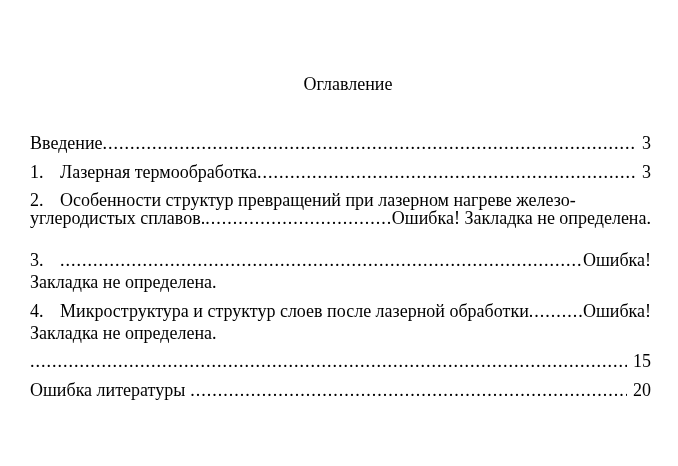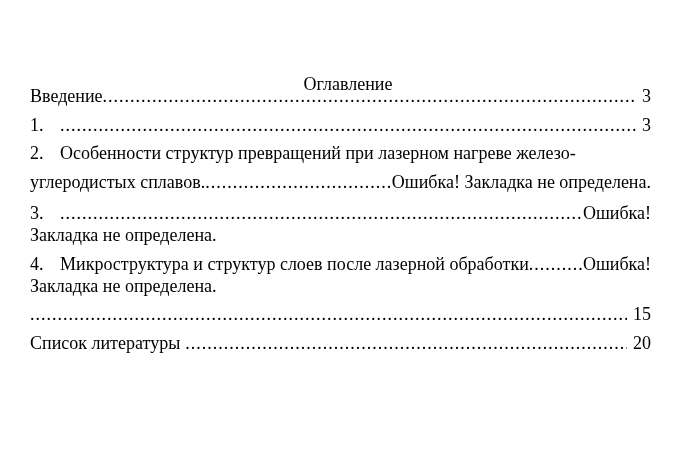--- a/index.html
+++ b/index.html
@@ -19,20 +19,21 @@
     overflow: hidden;
   }
   .line {
     position: absolute;
     left: 30px;
     right: 27px;
     height: 22px;
     display: flex;
     align-items: baseline;
     white-space: pre;
+    margin-top: 47px;
   }
   .title-line {
     position: absolute;
     left: 0;
     right: 0;
     height: 22px;
     text-align: center;
     white-space: pre;
   }
   .num {
@@ -69,30 +70,31 @@
   </div>
 
   <div class="line" style="top:85px">
     <span class="txt">Введение</span>
     <span class="leader">........................................................................................................................................................................................</span>
     <span class="pg">3</span>
   </div>
 
   <div class="line" style="top:114px">
     <span class="num">1.</span>
+    <span class="txt">Лазерная термообработка</span>
     <span class="leader">........................................................................................................................................................................................</span>
     <span class="pg">3</span>
   </div>
 
   <div class="line" style="top:142px">
     <span class="num">2.</span>
     <span class="txt">Особенности структур превращений при лазерном нагреве железо-</span>
   </div>
 
-  <div class="line" style="top:171px">
+  <div class="line" style="top:160px">
     <span class="txt">углеродистых сплавов.</span>
     <span class="leader">........................................................................................................................................................................................</span>
     <span class="err">Ошибка! Закладка не определена.</span>
   </div>
 
   <div class="line" style="top:202px">
     <span class="num">3.</span>
     <span class="leader">........................................................................................................................................................................................</span>
     <span class="err">Ошибка!</span>
   </div>
@@ -111,18 +113,18 @@
   <div class="line" style="top:275px">
     <span class="err">Закладка не определена.</span>
   </div>
 
   <div class="line" style="top:303px">
     <span class="leader">........................................................................................................................................................................................</span>
     <span class="pg">15</span>
   </div>
 
   <div class="line" style="top:332px">
-    <span class="txt gap">Список литературы</span>
+    <span class="txt gap">Ошибка литературы</span>
     <span class="leader">........................................................................................................................................................................................</span>
     <span class="pg">20</span>
   </div>
 
 </div>
 
 </body></html>

